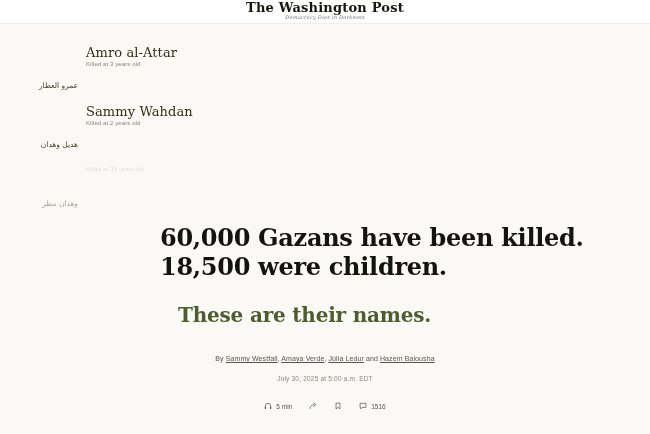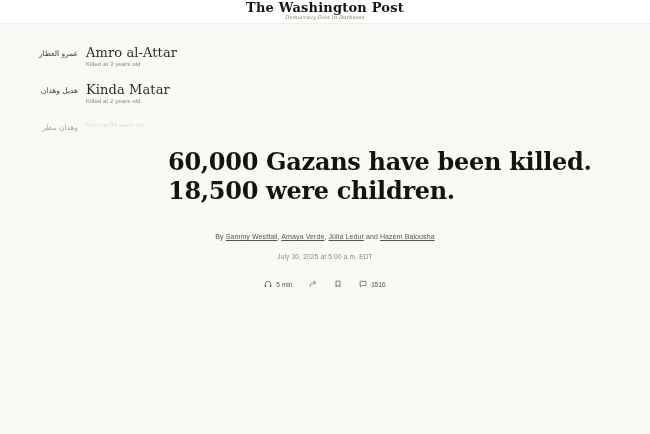--- a/index.html
+++ b/index.html
@@ -74,20 +74,21 @@
     font-family: "DejaVu Sans", sans-serif;
     font-size: 7.5px;
     color: #3d4024;
     text-align: right;
     width: 78px;
     padding-right: 8px;
     direction: rtl;
     line-height: 11px;
     padding-top: 2px;
     flex: 0 0 auto;
+    margin-top: 32px;
   }
   .name-latin-wrap {
     width: 190px;
     flex: 0 0 auto;
   }
   .name-latin {
     font-family: "DejaVu Serif", serif;
     font-size: 13px;
     color: #2e3119;
     line-height: 13px;
@@ -110,21 +111,21 @@
     padding-right: 40px;
     margin-top: 12px;
   }
   .headline {
     font-family: "DejaVu Serif", serif;
     font-weight: bold;
     font-size: 24px;
     line-height: 29px;
     color: #14140e;
     letter-spacing: -0.3px;
-    margin: 8px;
+    margin: 0;
   }
   .subhead {
     font-family: "DejaVu Serif", serif;
     font-weight: bold;
     font-size: 20px;
     line-height: 24px;
     color: #4d5c31;
     letter-spacing: -0.2px;
     margin: 0;
     padding-top: 22px;
@@ -193,36 +194,37 @@
       <div class="name-arabic">عمرو العطار</div>
       <div class="name-latin-wrap">
         <div class="name-latin">Amro al-Attar</div>
         <div class="name-killed">Killed at 3 years old</div>
       </div>
     </div>
 
     <div class="name-entry">
       <div class="name-arabic">هديل وهدان</div>
       <div class="name-latin-wrap">
-        <div class="name-latin">Kinda Matar</div>
+        <div class="name-latin">Sammy Wahdan</div>
         <div class="name-killed">Killed at 2 years old</div>
       </div>
     </div>
 
     <div class="name-entry fade-1">
       <div class="name-arabic">وهدان مطر</div>
       <div class="name-latin-wrap">
         <div class="name-killed">Killed at 30 years old</div>
       </div>
     </div>
 
   </div>
 
   <div class="headline-wrap">
     <h1 class="headline">60,000 Gazans have been killed. 18,500 were children.</h1>
+    <h2 class="subhead">These are their names.</h2>
   </div>
 
   <div class="byline">
     <span>By</span>
     <a href="#">Sammy Westfall</a><span>, </span><a href="#">Amaya Verde</a><span>, </span><a href="#">Júlia Ledur</a>
     <span>and</span>
     <a href="#">Hazem Balousha</a>
   </div>
 
   <div class="timestamp">July 30, 2025 at 5:00 a.m. EDT</div>

